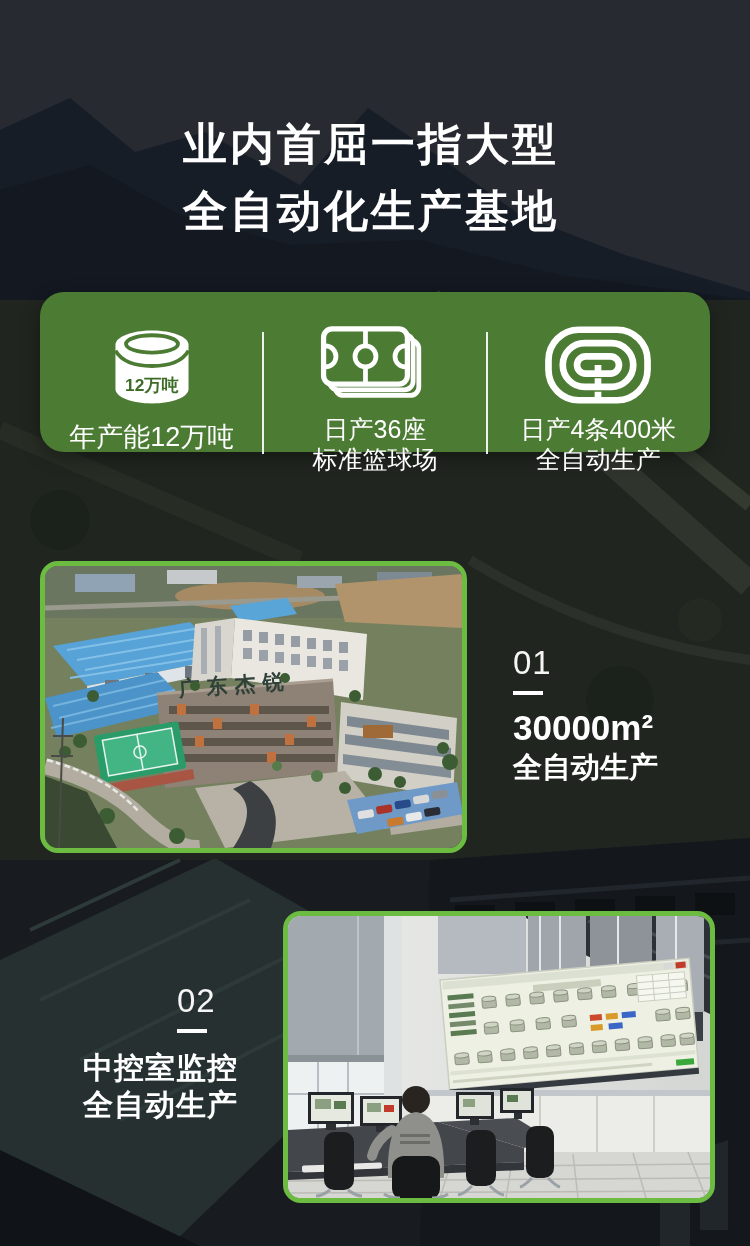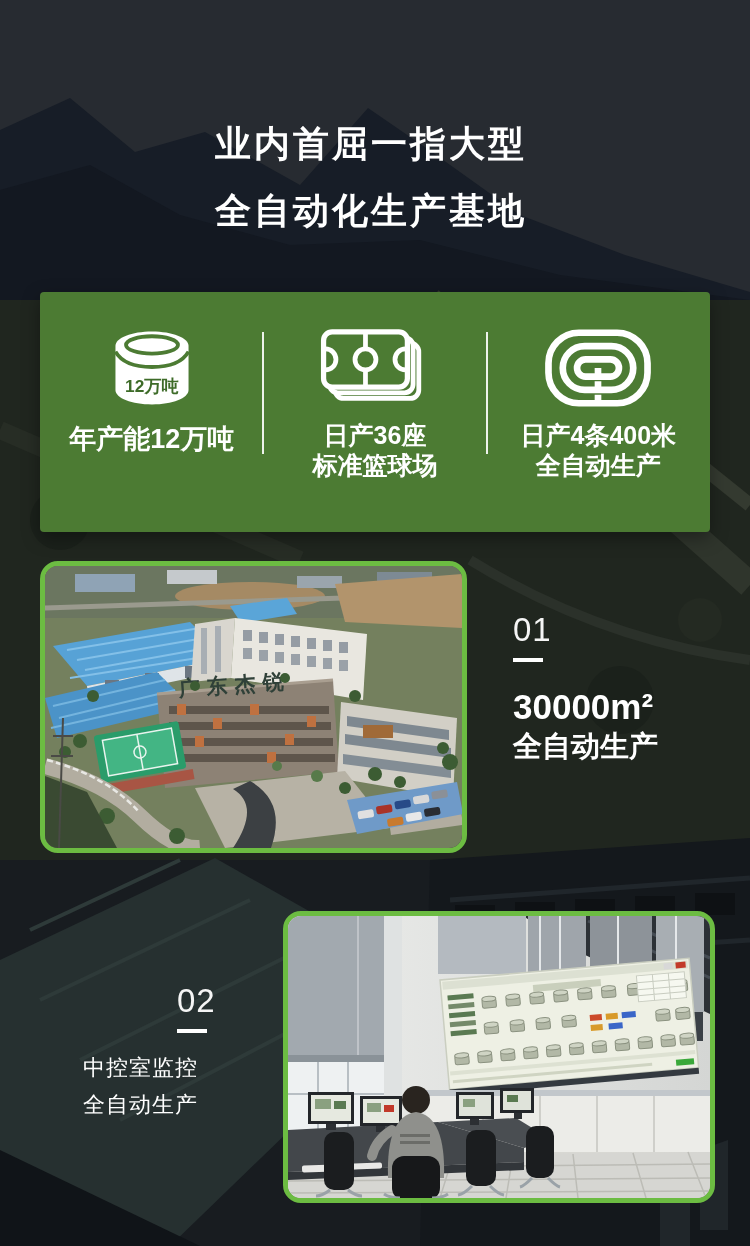--- a/index.html
+++ b/index.html
@@ -1,45 +1,45 @@
 <!DOCTYPE html>
 <html><head>
 <meta charset="utf-8">
 <style>
   html,body{margin:0;padding:0;background:#0e1114;}
   .page{position:relative;width:750px;height:1246px;overflow:hidden;
         font-family:"Liberation Sans","DejaVu Sans",sans-serif;background:#1a1f24;}
   .bg{position:absolute;inset:0;z-index:0;}
   
   .title{position:absolute;top:110px;left:0;right:8px;z-index:2;text-align:center;
-         color:#ffffff;font-size:36px;font-weight:700;letter-spacing:3px;line-height:67px;}
+         color:#ffffff;font-size:44px;font-weight:700;letter-spacing:3px;line-height:67px;}
   
-  .stats-card{position:absolute;left:40px;top:292px;width:670px;height:240px;z-index:2;
-              background:#4c7b33;border-radius:4px;display:flex;box-shadow:0 6px 18px rgba(0,0,0,.35);}
+  .stats-card{position:absolute;left:40px;top:292px;width:670px;height:160px;z-index:2;
+              background:#4c7b33;border-radius:24px;display:flex;box-shadow:0 6px 18px rgba(0,0,0,.35);}
   .stat-item{flex:1;position:relative;display:flex;flex-direction:column;align-items:center;padding-top:33px;}
   .stat-item + .stat-item .v-divider{position:absolute;left:-1px;top:40px;width:2px;height:122px;background:rgba(255,255,255,.9);}
   .icon-box{height:86px;display:flex;align-items:center;justify-content:center;}
-  .stat-label{margin-top:9px;color:#fff;font-weight:700;text-align:center;font-size:25px;line-height:30px;}
+  .stat-label{margin-top:9px;color:#fff;font-weight:400;text-align:center;font-size:25px;line-height:30px;}
   .stat-item.first .stat-label{font-size:27px;margin-top:13px;}
   
   .photo{position:absolute;z-index:2;box-sizing:border-box;border:5px solid #6cbc42;border-radius:18px;overflow:hidden;background:#3a4038;}
   .photo-1{left:40px;top:561px;width:427px;height:292px;}
   .photo-2{left:283px;top:911px;width:432px;height:292px;}
   .photo svg{display:block;width:100%;height:100%;}
   
   .sec{position:absolute;z-index:2;color:#fff;}
   .sec-number{font-size:33px;font-weight:400;letter-spacing:1px;color:#f5f5f5;}
   .sec-underline{width:30px;height:4px;background:#ffffff;margin-top:9px;}
-  .sec1{left:513px;top:611px;}
-  .sec1 .sec-lines{margin-top:26px;}
+  .sec1{left:513px;top:644px;}
+  .sec1 .sec-lines{margin-top:14px;}
   .sec1 .line1{font-size:35px;font-weight:700;line-height:38px;}
   .sec1 .line2{font-size:29px;font-weight:700;line-height:36px;margin-top:2px;}
   .sec2-num{left:177px;top:982px;}
   .sec2-text{left:83px;top:1049px;}
-  .sec2-text .line1,.sec2-text .line2{font-size:22px;font-weight:400;line-height:37px;letter-spacing:1px;}
+  .sec2-text .line1,.sec2-text .line2{font-size:30px;font-weight:700;line-height:37px;letter-spacing:1px;}
 </style>
 </head>
 <body>
 
 <div class="page">
 
   <svg class="bg" viewBox="0 0 750 1246" preserveAspectRatio="none">
     <rect x="0" y="0" width="750" height="1246" fill="#20261f"></rect>
     <g>
       <rect x="0" y="0" width="750" height="300" fill="#272b31"></rect>

